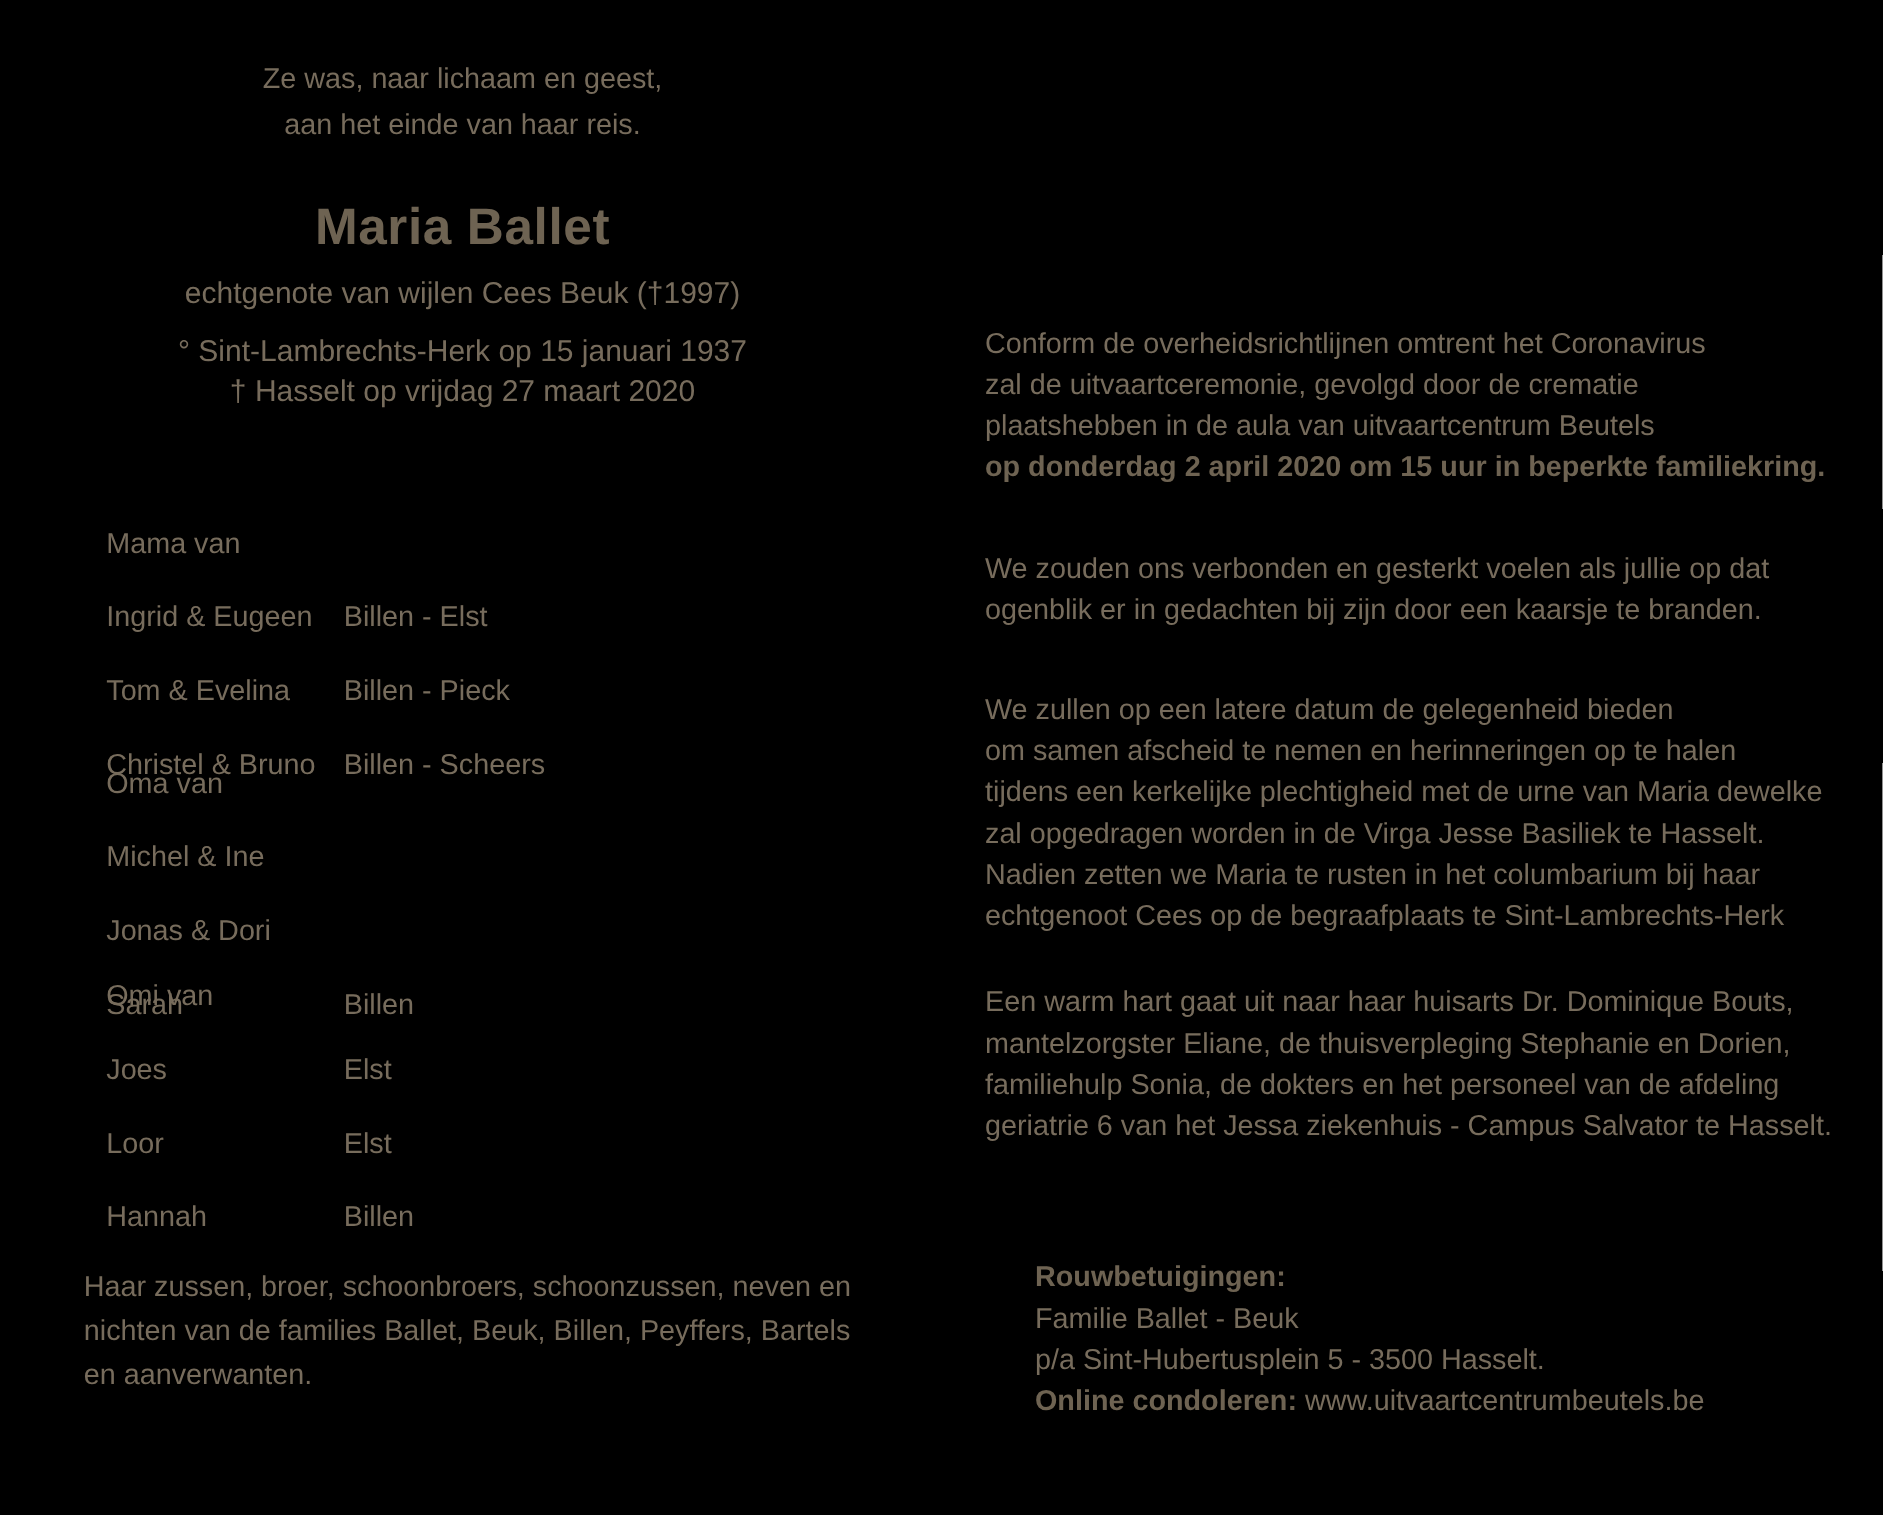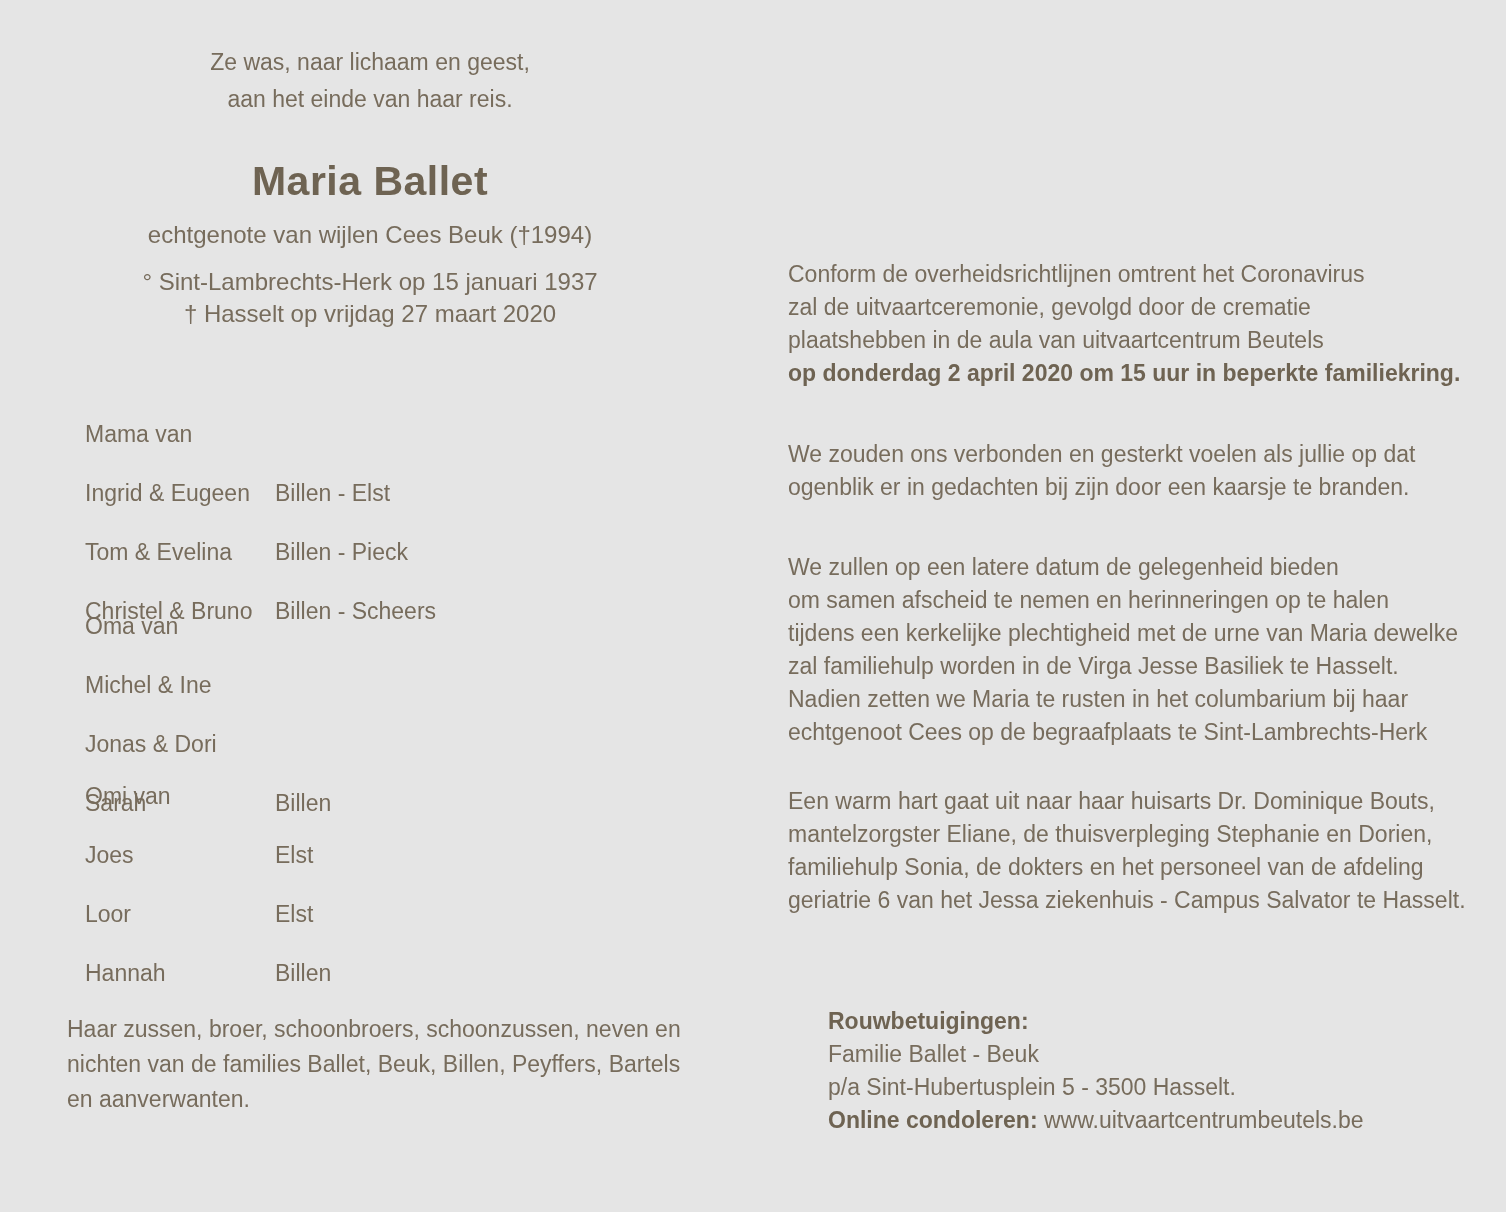--- a/index.html
+++ b/index.html
@@ -4,21 +4,21 @@
 <style>
   html, body {
     margin: 0;
     padding: 0;
     background: #ffffff;
   }
   .page {
     position: relative;
     width: 1506px;
     height: 1212px;
-    background: #e5e5e5;
+    background: #000000;
     font-family: "Liberation Sans", sans-serif;
     color: #776c5c;
     overflow: hidden;
   }
   
   .centered-block {
     position: absolute;
     left: 85px;
     width: 570px;
     text-align: center;
@@ -95,21 +95,21 @@
 
 <div class="page">
 
   <div class="centered-block quote">
     <div>Ze was, naar lichaam en geest,</div>
     <div>aan het einde van haar reis.</div>
   </div>
 
   <h1 class="centered-block deceased-name">Maria Ballet</h1>
 
-  <div class="centered-block spouse-line">echtgenote van wijlen Cees Beuk (†1994)</div>
+  <div class="centered-block spouse-line">echtgenote van wijlen Cees Beuk (†1997)</div>
 
   <div class="centered-block dates-block">
     <div>° Sint-Lambrechts-Herk op 15 januari 1937</div>
     <div>† Hasselt op vrijdag 27 maart 2020</div>
   </div>
 
   <div class="family-section sec-mama">
     <div>Mama van</div>
     <div class="member-row">
       <span>Ingrid &amp; Eugeen</span>
@@ -170,21 +170,21 @@
 
   <div class="right-par par-candle">
     <div>We zouden ons verbonden en gesterkt voelen als jullie op dat</div>
     <div>ogenblik er in gedachten bij zijn door een kaarsje te branden.</div>
   </div>
 
   <div class="right-par par-farewell">
     <div>We zullen op een latere datum de gelegenheid bieden</div>
     <div>om samen afscheid te nemen en herinneringen op te halen</div>
     <div>tijdens een kerkelijke plechtigheid met de urne van Maria dewelke</div>
-    <div>zal familiehulp worden in de Virga Jesse Basiliek te Hasselt.</div>
+    <div>zal opgedragen worden in de Virga Jesse Basiliek te Hasselt.</div>
     <div>Nadien zetten we Maria te rusten in het columbarium bij haar</div>
     <div>echtgenoot Cees op de begraafplaats te Sint-Lambrechts-Herk</div>
   </div>
 
   <div class="right-par par-thanks">
     <div>Een warm hart gaat uit naar haar huisarts Dr. Dominique Bouts,</div>
     <div>mantelzorgster Eliane, de thuisverpleging Stephanie en Dorien,</div>
     <div>familiehulp Sonia, de dokters en het personeel van de afdeling</div>
     <div>geriatrie 6 van het Jessa ziekenhuis - Campus Salvator te Hasselt.</div>
   </div>

